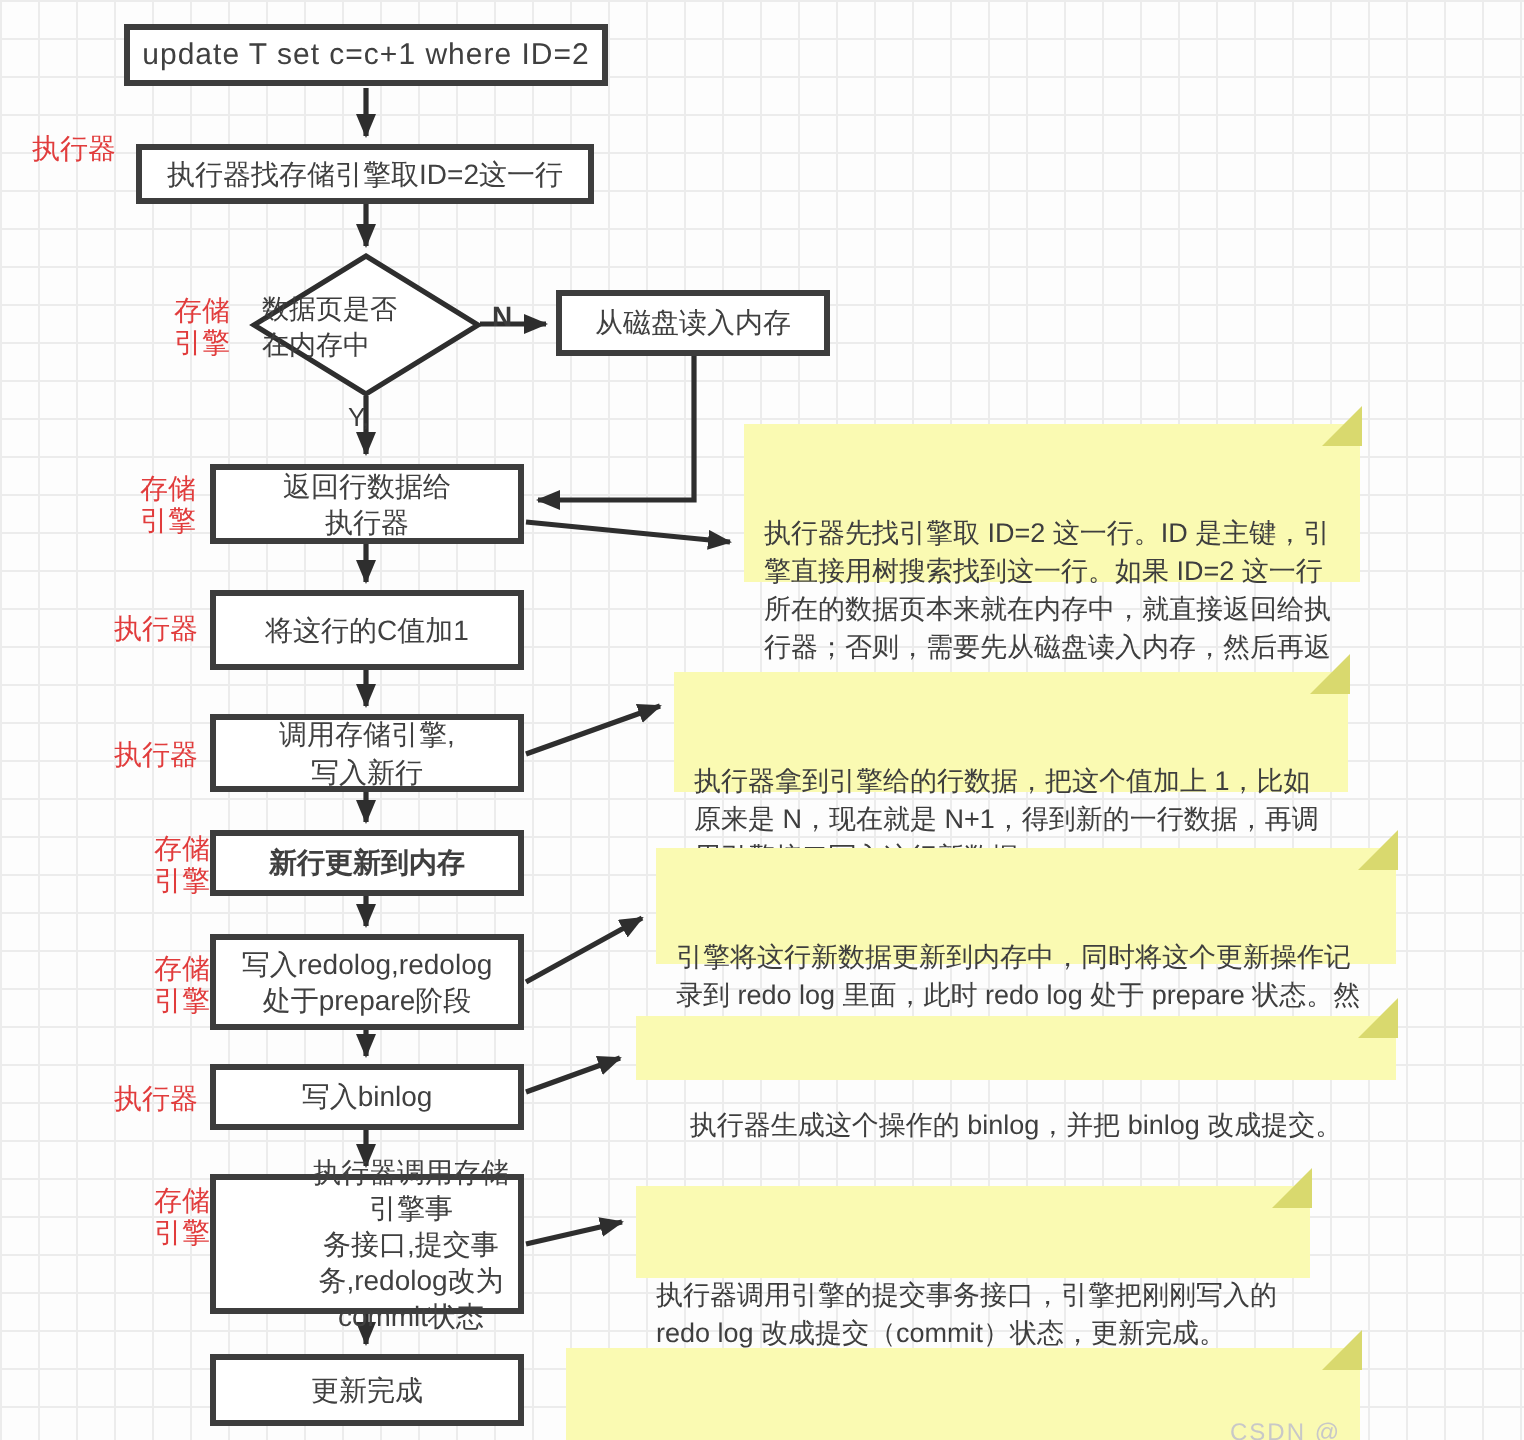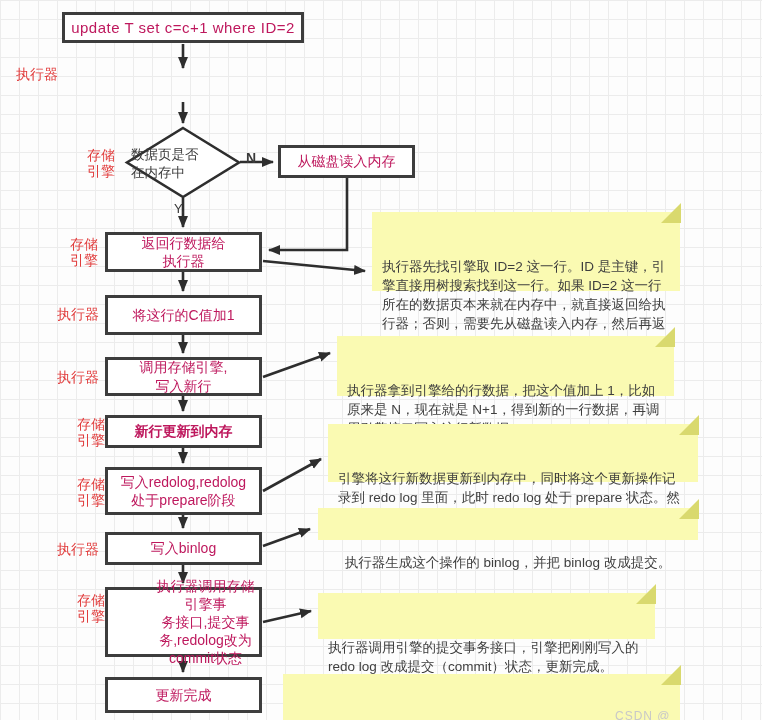--- a/index.html
+++ b/index.html
@@ -12,21 +12,21 @@
     background-size:19px 19px;
     font-family:"Liberation Sans","DejaVu Sans",sans-serif;
     color:#3a3a3a;
   }
   #connectors { position:absolute; left:0; top:0; z-index:1; }
   .box {
     position:absolute; z-index:2; box-sizing:border-box;
     background:#ffffff; border:3px solid #3d3d3d;
     display:flex; align-items:center; justify-content:center;
     text-align:center; font-size:14px; line-height:1.3;
-    white-space:pre-line; color:#be185d;
+    white-space:pre-line; color:#404040;
   }
   .box.start { font-size:15px; letter-spacing:.5px; }
   .role {
     position:absolute; z-index:2; color:#e13c3c; font-size:14px;
     text-align:center; white-space:pre-line; line-height:1.15; width:46px;
   }
   .diamond-text {
     position:absolute; z-index:2; text-align:left; font-size:13.5px;
     line-height:1.3; white-space:pre-line; color:#3c3c3c;
   }
@@ -78,20 +78,21 @@
       <path d="M183 515 V528" marker-end="url(#ah)"></path>
       <path d="M263 546 L310 529" marker-end="url(#ah)"></path>
       <path d="M183 565 V583" marker-end="url(#ah)"></path>
       <path d="M263 622 L311 611" marker-end="url(#ah)"></path>
       <path d="M183 657 V672" marker-end="url(#ah)"></path>
       <polygon points="183,128 239,162.5 183,197 127,162.5" fill="#ffffff"></polygon>
     </g>
   </svg>
 
   <div class="box start" style="left:62px; top:12px; width:242px; height:31px;">update T set c=c+1 where ID=2</div>
+  <div class="box" style="left:68px; top:72px; width:229px; height:30px;">执行器找存储引擎取ID=2这一行</div>
   <div class="box" style="left:278px; top:145px; width:137px; height:33px;">从磁盘读入内存</div>
   <div class="box" style="left:105px; top:232px; width:157px; height:40px;">返回行数据给
 执行器</div>
   <div class="box" style="left:105px; top:295px; width:157px; height:40px;">将这行的C值加1</div>
   <div class="box" style="left:105px; top:357px; width:157px; height:39px;">调用存储引擎,
 写入新行</div>
   <div class="box" style="left:105px; top:415px; width:157px; height:33px;font-weight:bold;">新行更新到内存</div>
   <div class="box" style="left:105px; top:467px; width:157px; height:48px;">写入redolog,redolog
 处于prepare阶段</div>
   <div class="box" style="left:105px; top:532px; width:157px; height:33px;">写入binlog</div>

